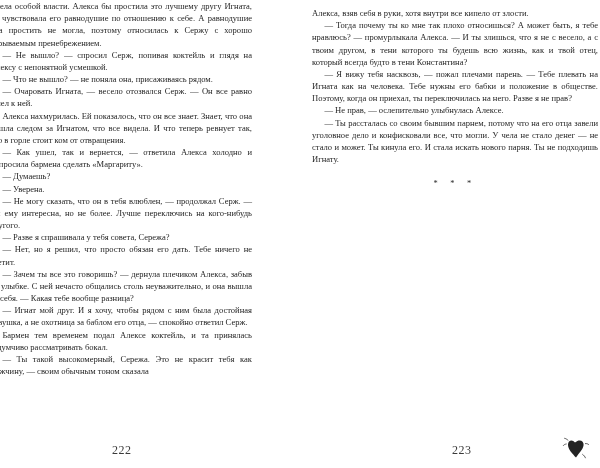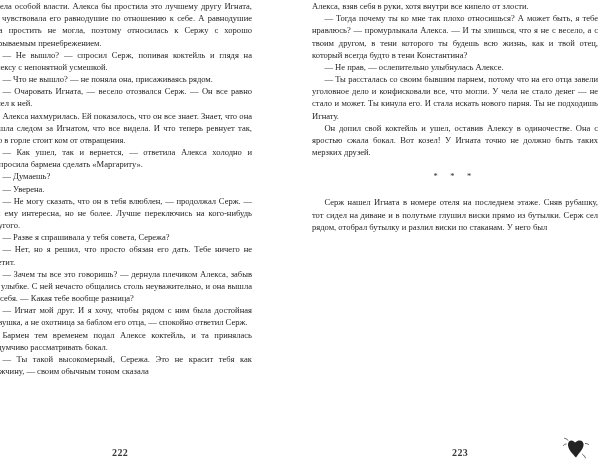--- a/index.html
+++ b/index.html
@@ -33,21 +33,21 @@
     position: absolute;
     top: 0px;
     font-size: 8.55px;
     line-height: 12.17px;
     text-align: justify;
     text-justify: inter-word;
     color: #1e1e1e;
     -webkit-font-smoothing: antialiased;
   }
   .page-left .textblock  { left: -10px; width: 262px; }
-  .page-right .textblock { left: 0px;   width: 286px; }
+  .page-right .textblock { left: 0px;   width: 286px; margin-top: 7px; }
 
   p.para {
     margin: 0;
     text-indent: 1.45em;
   }
   p.para.cont {
     text-indent: 0;
   }
   p.para.dlg {
     text-indent: 1.45em;
@@ -59,24 +59,23 @@
     text-align: center;
     letter-spacing: 0.62em;
     font-size: 8.4px;
     padding: 13px 0 13px 0;
     color: #2a2a2a;
   }
 
   .folio {
     position: absolute;
     bottom: 10px;
-    font-size: 10px;
+    font-size: 12px;
     letter-spacing: 0.04em;
     color: #3a3a3a;
-    font-weight: bold;
   }
   .page-left .folio  { left: 112px; }
   .page-right .folio { left: 140px; }
 
   .corner-ornament {
     position: absolute;
     right: 8px;
     bottom: 5px;
     width: 30px;
     height: 28px;
@@ -106,27 +105,26 @@
       <p class="para">Бармен тем временем подал Алексе коктейль, и та принялась задумчиво рассматривать бокал.</p>
       <p class="para dlg">— Ты такой высокомерный, Сережа. Это не красит тебя как мужчину, — своим обычным тоном сказала</p>
     </div>
     <div class="folio">222</div>
   </div>
 
   <div class="page page-right">
     <div class="textblock">
       <p class="para cont">Алекса, взяв себя в руки, хотя внутри все кипело от злости.</p>
       <p class="para dlg">— Тогда почему ты ко мне так плохо относишься? А может быть, я тебе нравлюсь? — промурлыкала Алекса. — И ты злишься, что я не с весело, а с твоим другом, в тени которого ты будешь всю жизнь, как и твой отец, который всегда будто в тени Константина?</p>
+      <p class="para dlg">— Я вижу тебя насквозь, — пожал плечами парень. — Тебе плевать на Игната как на человека. Тебе нужны его бабки и положение в обществе. Поэтому, когда он приехал, ты переключилась на него. Разве я не прав?</p>
       <p class="para dlg">— Не прав, — ослепительно улыбнулась Алексе.</p>
       <p class="para dlg">— Ты рассталась со своим бывшим парнем, потому что на его отца завели уголовное дело и конфисковали все, что могли. У чела не стало денег — не стало и может. Ты кинула его. И стала искать нового парня. Ты не подходишь Игнату.</p>
-      <p class="para">Он допил свой коктейль и ушел, оставив Алексу в одиночестве. Она с яростью сжала бокал. Вот козел! У Игната точно не должно быть таких мерзких друзей.</p>
 
       <p class="sep">* * *</p>
 
-      <p class="para">Серж нашел Игната в номере отеля на последнем этаже. Сняв рубашку, тот сидел на диване и в полутьме глушил виски прямо из бутылки. Серж сел рядом, отобрал бутылку и разлил виски по стаканам. У него был</p>
     </div>
     <div class="folio">223</div>
 
     <div class="corner-ornament">
       <svg width="30" height="28" viewBox="0 0 30 28" xmlns="http://www.w3.org/2000/svg">
         <path d="M13.0 7.5 C10.5 4.0 6.2 5.0 6.0 9.4 C5.8 14.2 10.6 18.6 14.0 22.6 C16.8 18.0 21.2 14.4 21.6 10.0 C22.0 5.6 17.2 3.6 13.0 7.5 Z" fill="#232323"></path>
         <path d="M6.0 5.2 C4.6 4.0 3.5 3.4 2.6 3.3" stroke="#3a3a3a" stroke-width="0.8" fill="none" stroke-linecap="round"></path>
         <path d="M4.2 9.0 C2.8 9.2 1.9 9.8 1.3 10.6" stroke="#3a3a3a" stroke-width="0.8" fill="none" stroke-linecap="round"></path>
         <path d="M23.4 8.6 C24.8 8.4 25.8 8.8 26.6 9.5" stroke="#3a3a3a" stroke-width="0.8" fill="none" stroke-linecap="round"></path>
         <path d="M20.6 19.4 C22.0 20.4 23.0 21.6 23.4 22.8" stroke="#3a3a3a" stroke-width="0.8" fill="none" stroke-linecap="round"></path>

